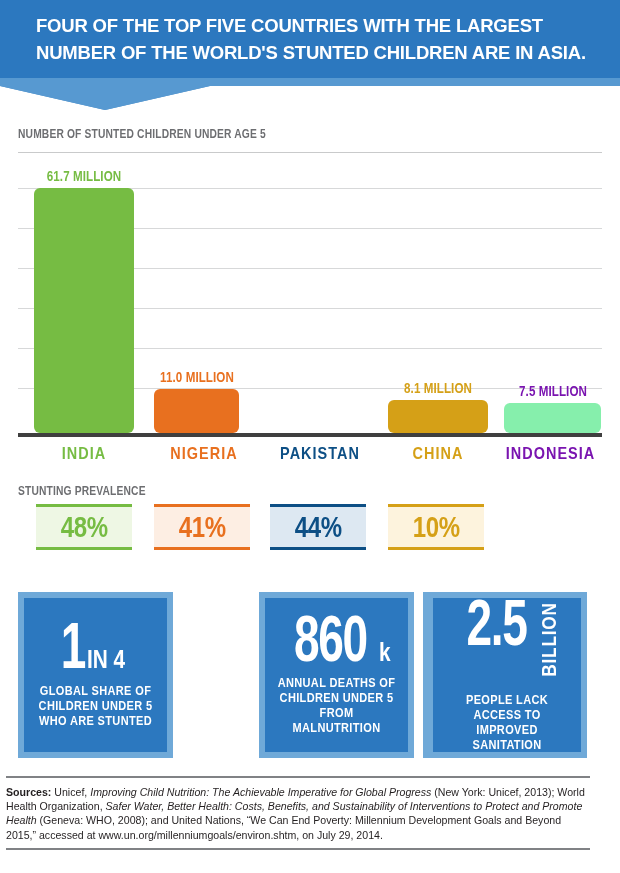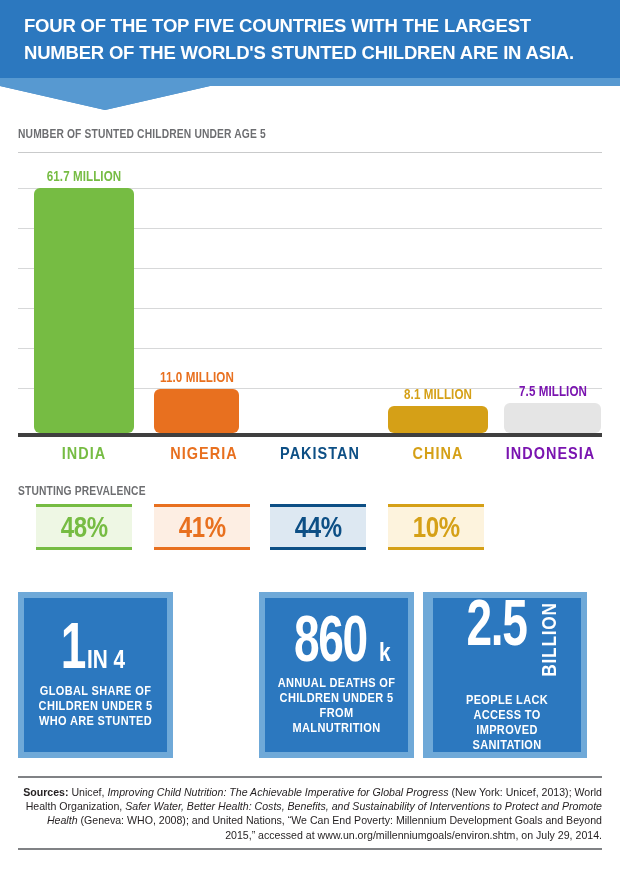--- a/index.html
+++ b/index.html
@@ -8,21 +8,21 @@
     background: #ffffff;
     font-family: "Liberation Sans", sans-serif;
     overflow: hidden;
   }
   .page { position: relative; width: 620px; height: 873px; background: #fff; }
 
   
   .banner { position: absolute; left: 0; top: 0; width: 620px; height: 110px; }
   .banner-shape { position: absolute; inset: 0; }
   .banner-title {
-    position: absolute; left: 24px; top: 12px; width: 585px;
+    position: absolute; left: 36px; top: 12px; width: 585px;
     color: #ffffff;
     font-family: "Liberation Sans", sans-serif;
     font-weight: bold;
     font-size: 18.5px;
     letter-spacing: -0.2px;
     line-height: 27px;
     text-transform: uppercase;
   }
 
   
@@ -146,21 +146,21 @@
     font-family: "Liberation Sans Narrow", "Liberation Sans", sans-serif;
     font-weight: bold;
     font-size: 12.5px;
     letter-spacing: 0.4px;
     line-height: 15px;
     text-transform: uppercase;
     transform: scaleX(0.88);
   }
 
   
-  .sources { position: absolute; left: 18px; top: 776px; width: 584px; text-align: right; }
+  .sources { position: absolute; left: 6px; top: 776px; width: 584px; }
   .rule { width: 100%; height: 2px; background: #808285; }
   .rule.bottom { margin-top: 6px; }
   .src-text {
     font-family: "Liberation Sans", sans-serif;
     font-size: 10.6px;
     line-height: 14.2px;
     color: #231f20;
     padding: 7px 0 0 0;
   }
   .src-text b { font-weight: bold; }
@@ -193,25 +193,25 @@
 
     <div class="bar" style="left:16px; width:100px; height:245px; background:#76bc43;">
       <div class="bar-label" style="color:#76bc43;">61.7 MILLION</div>
     </div>
 
     <div class="bar" style="left:136px; width:85px; height:44px; background:#e8701f;">
       <div class="bar-label" style="color:#e8701f;">11.0 MILLION</div>
     </div>
 
 
-    <div class="bar" style="left:370px; width:100px; height:27px; background:#d5a017;">
+    <div class="bar" style="left:370px; width:100px; height:33px; background:#d5a017;">
       <div class="bar-label" style="color:#d5a017;">8.1 MILLION</div>
     </div>
 
-    <div class="bar" style="left:486px; width:97px; height:30px; background:#e5e5e5;">
+    <div class="bar" style="left:486px; width:97px; height:30px; background:#86efac;">
       <div class="bar-label" style="color:#7a14b0;">7.5 MILLION</div>
     </div>
 
     <div class="axis-base"></div>
   </div>
 
   <div class="cat-labels">
     <div class="cat-label" style="left:16px;  width:100px; color:#76bc43;">INDIA</div>
     <div class="cat-label" style="left:136px; width:100px; color:#e8701f;">NIGERIA</div>
     <div class="cat-label" style="left:252px; width:100px; color:#0d4f85;">PAKISTAN</div>

